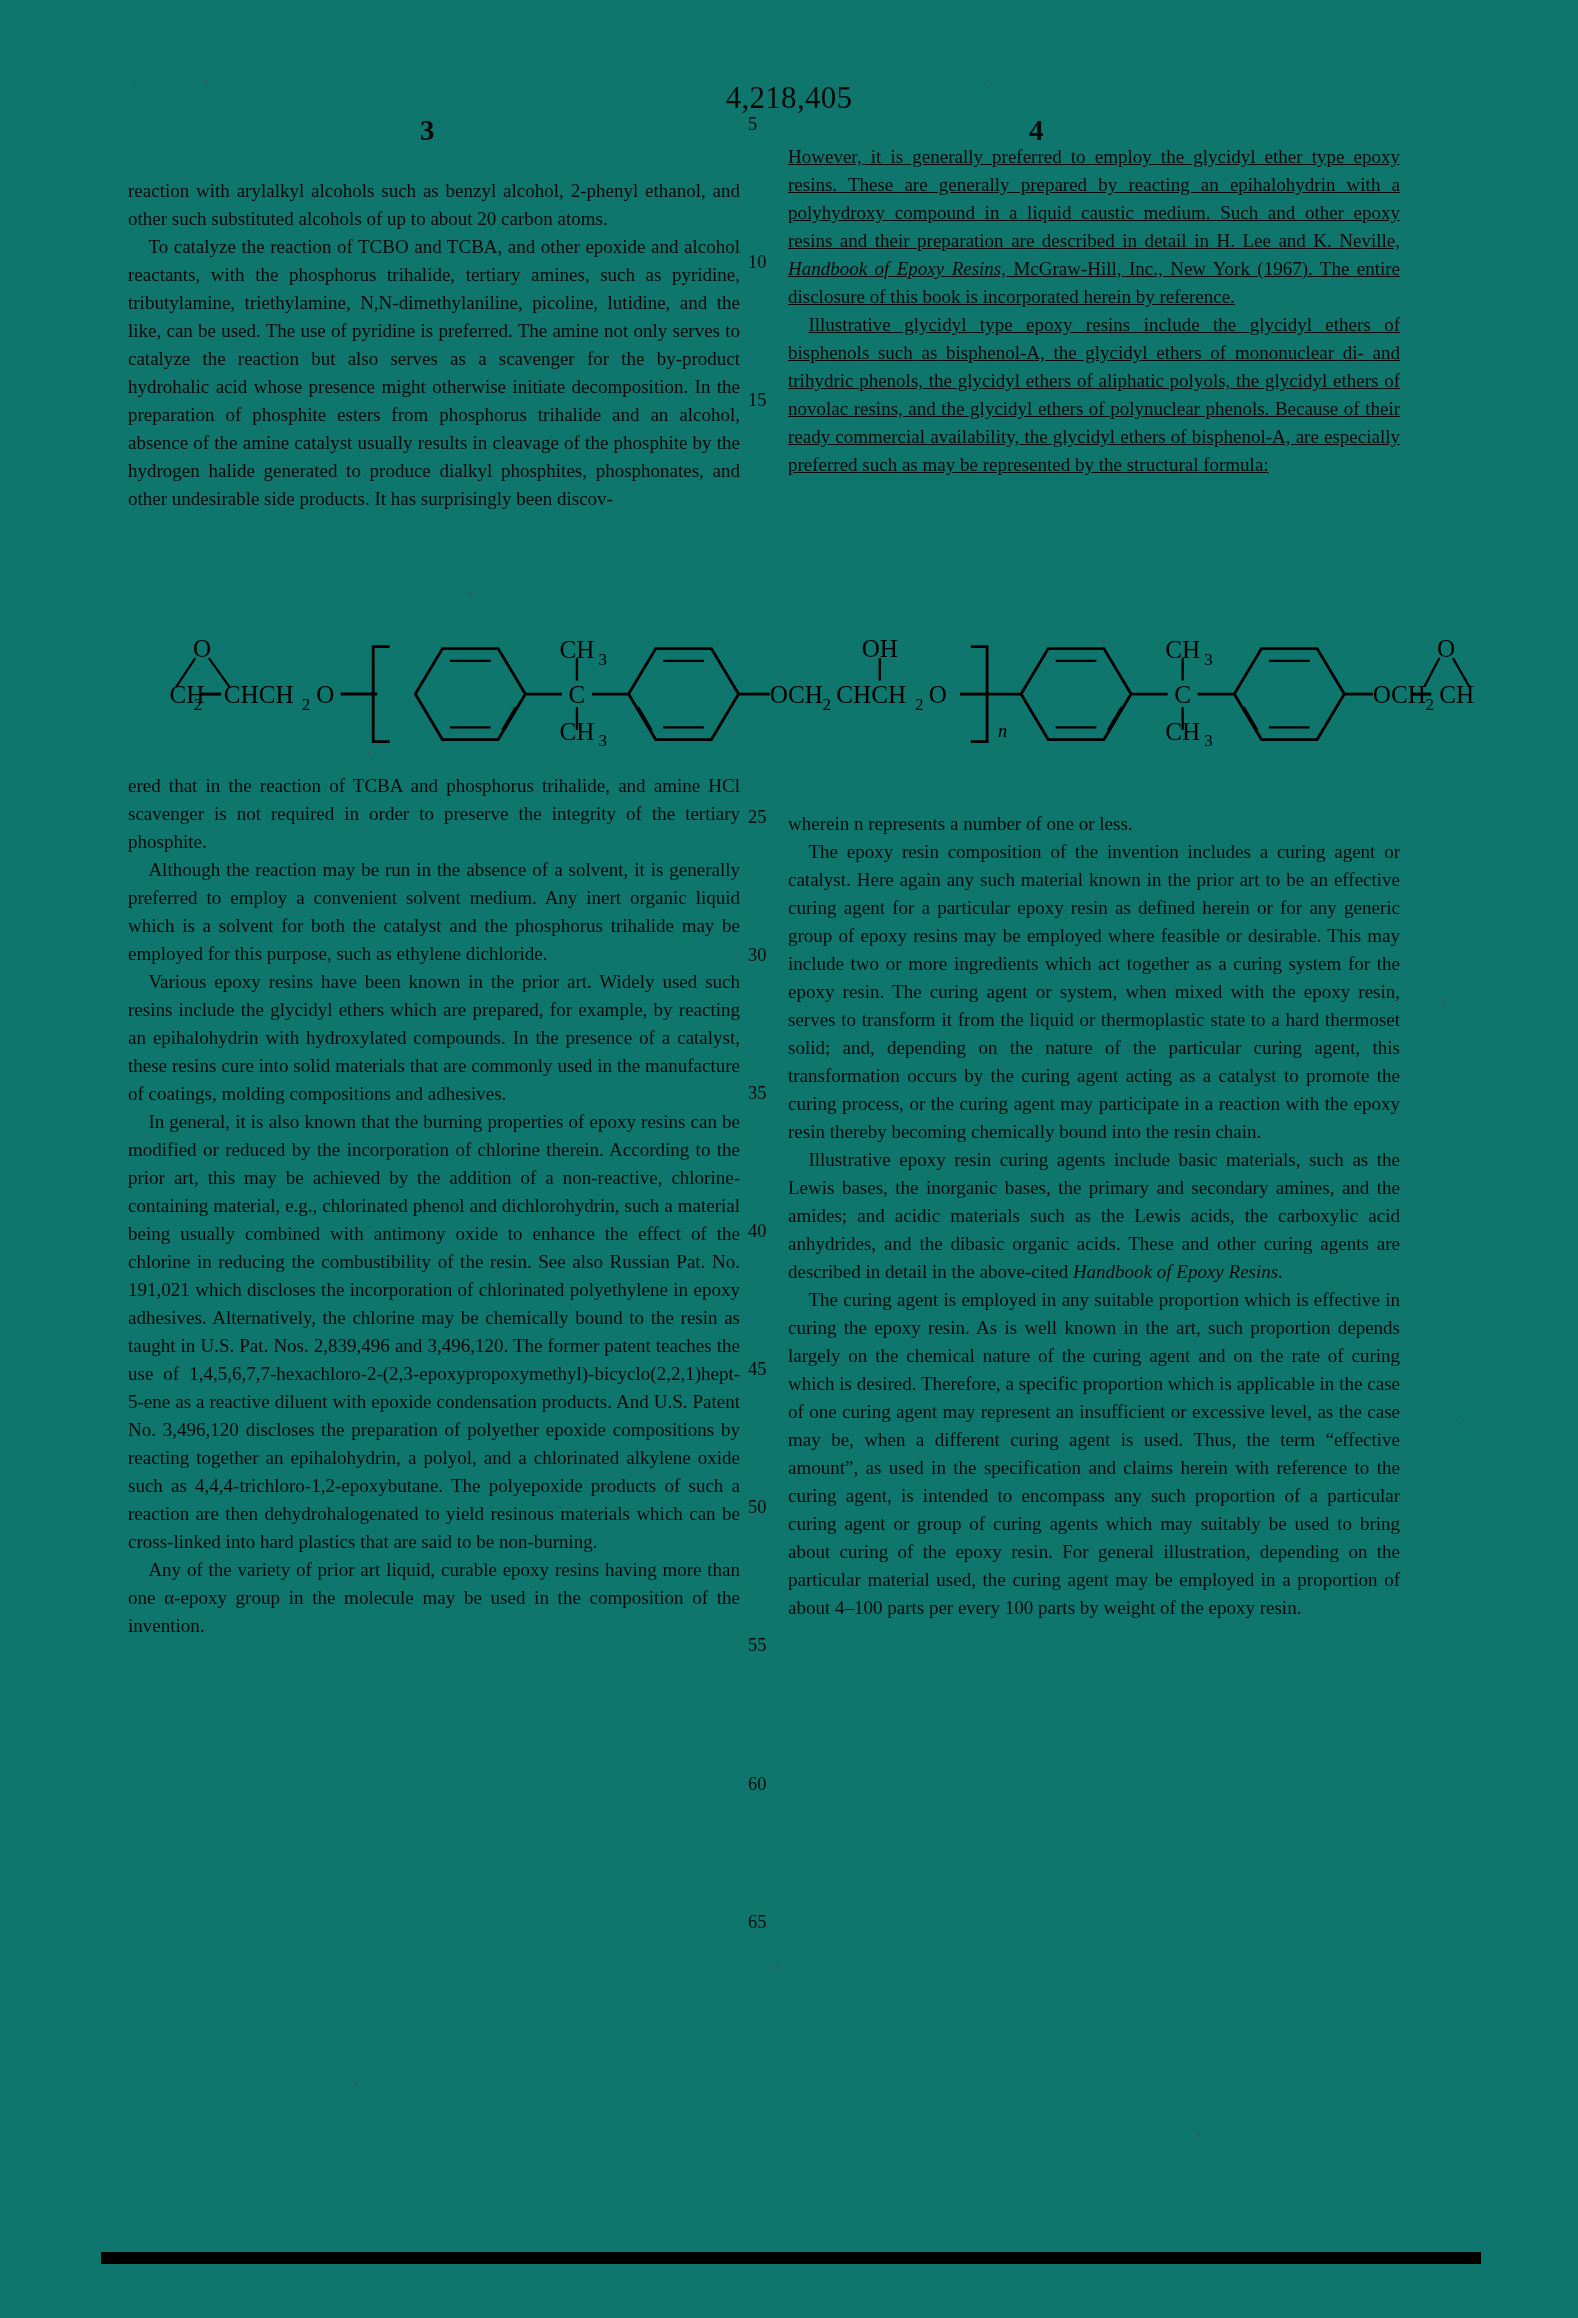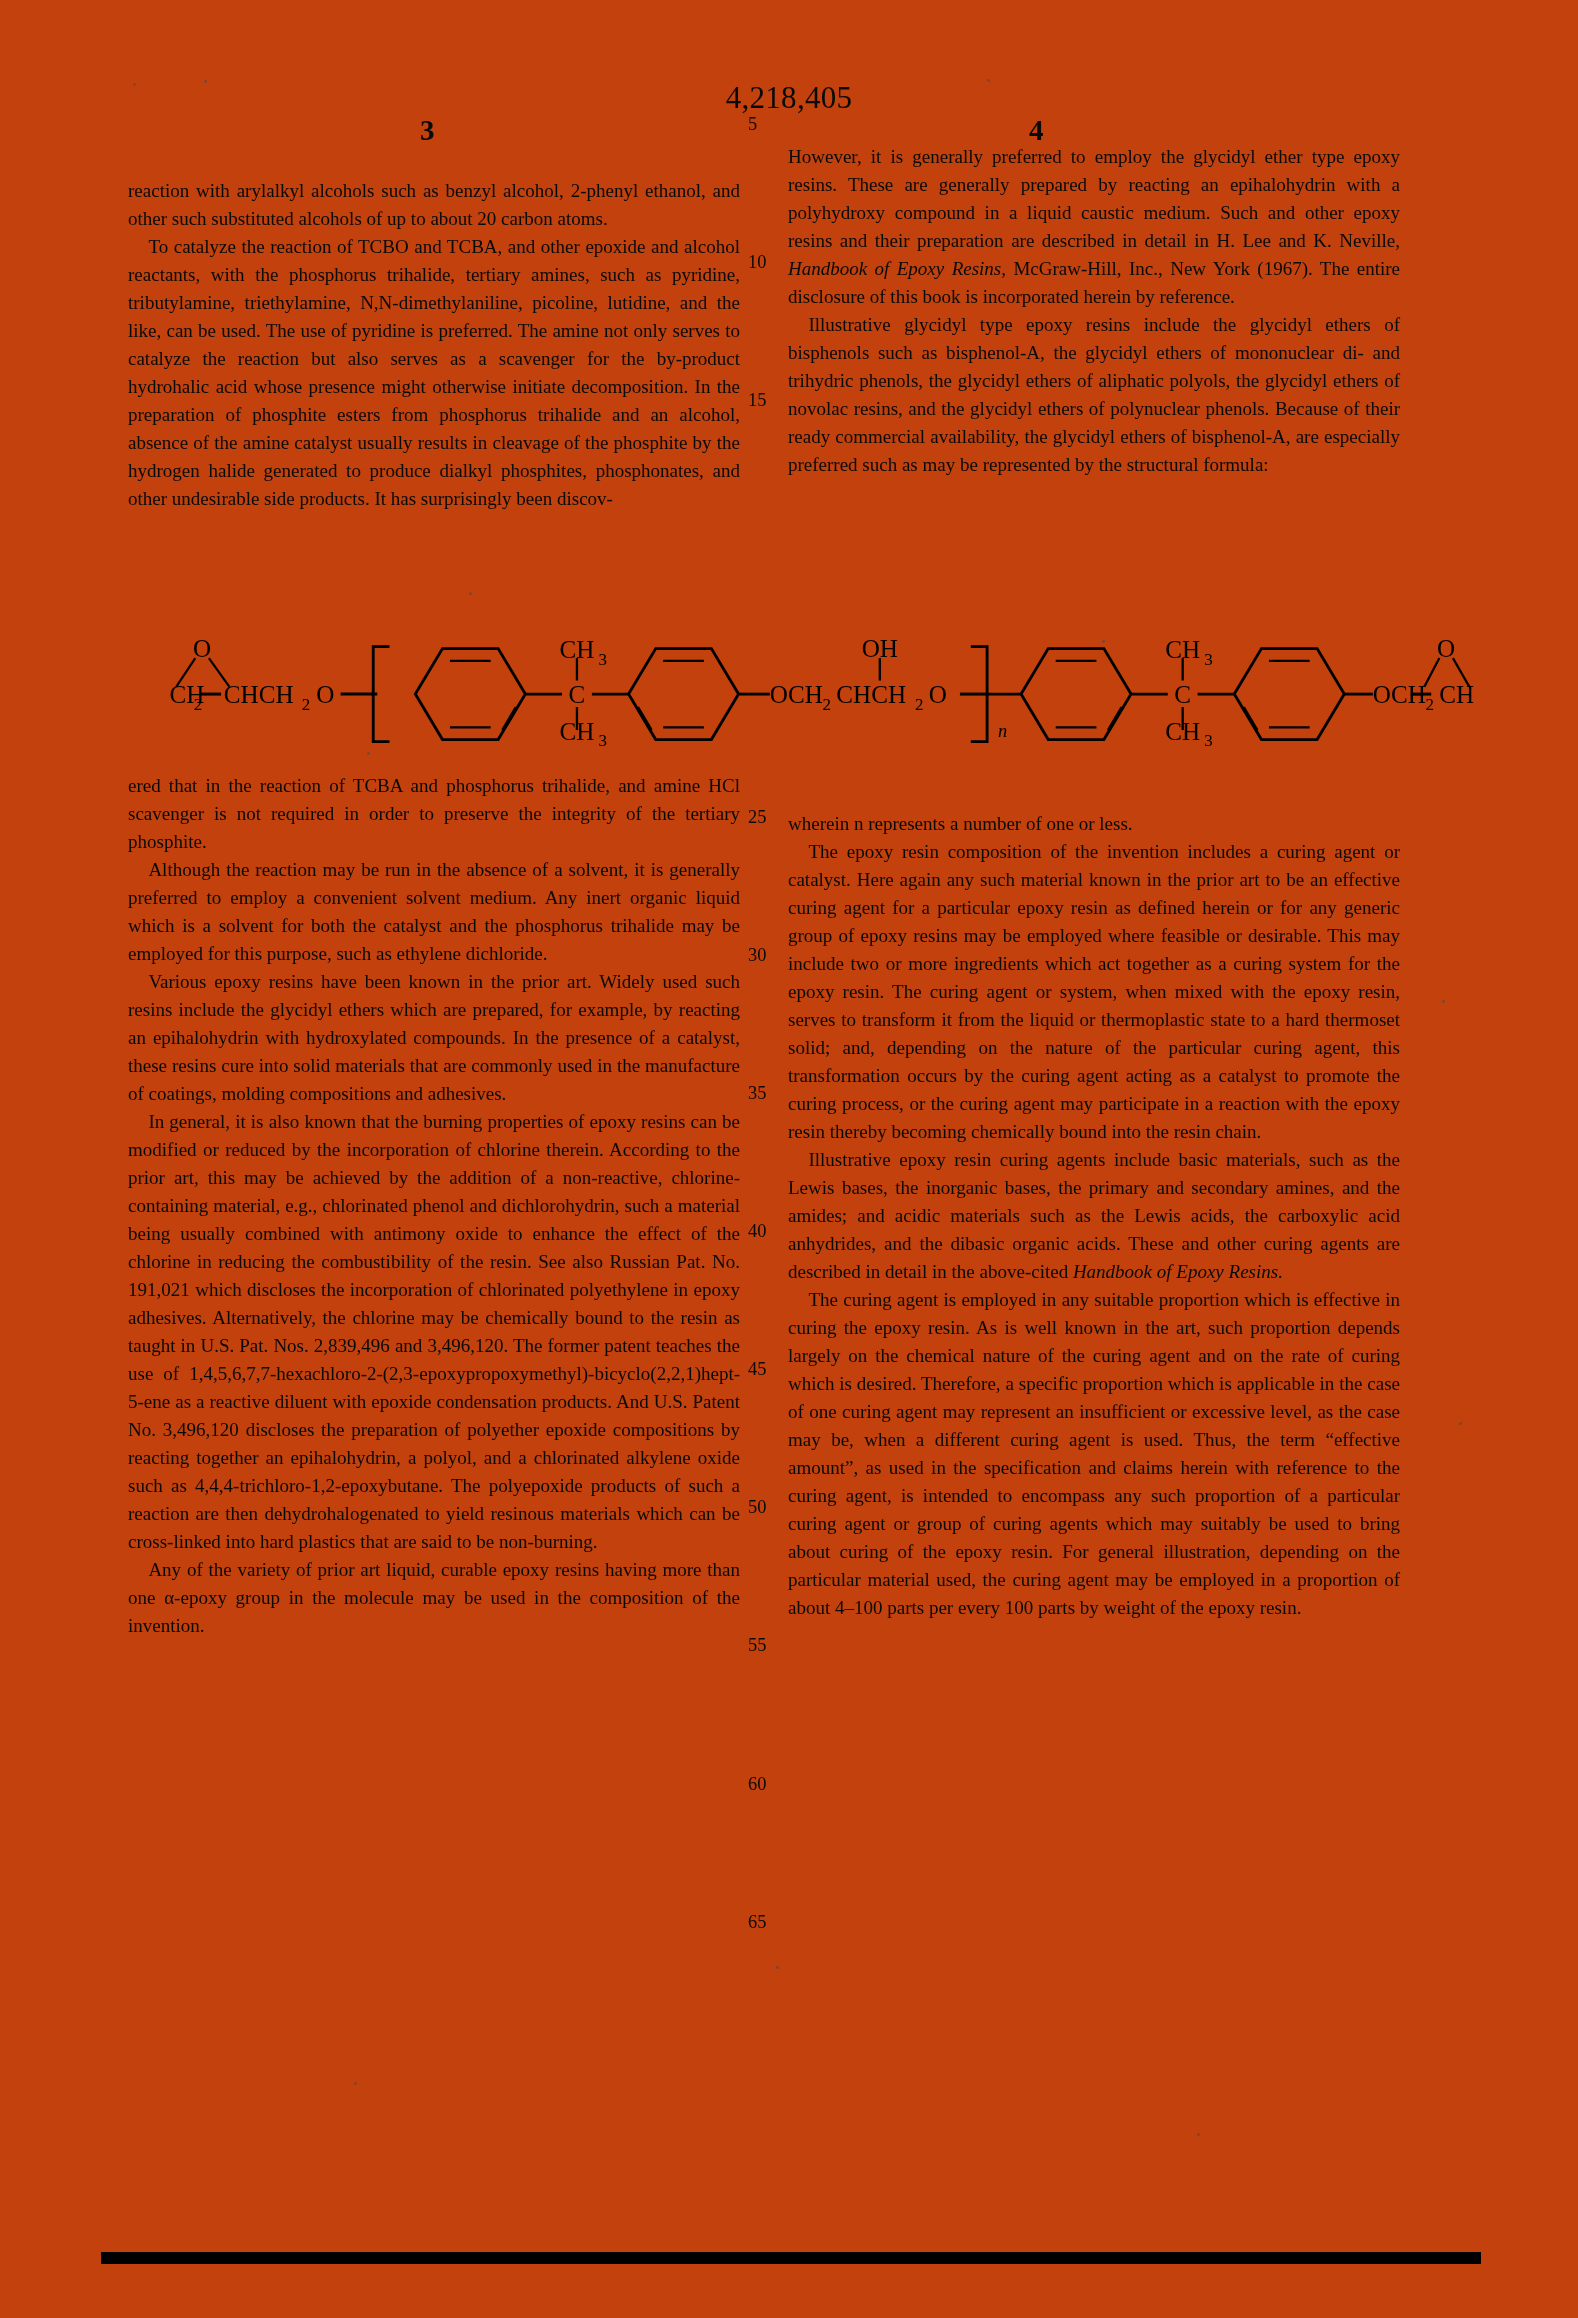--- a/index.html
+++ b/index.html
@@ -12,21 +12,21 @@
     height: 2319px;
     position: relative;
     font-family: "Liberation Serif", "DejaVu Serif", serif;
     color: #0a0a0a;
     overflow: hidden;
   }
 
   .page {
     position: absolute;
     inset: 0;
-    background: #c2410c;
+    background: #0f766e;
   }
 
   
   .patent-number {
     position: absolute;
     top: 80px;
     left: 0;
     width: 1578px;
     text-align: center;
     font-size: 31px;
@@ -51,21 +51,21 @@
     text-align: justify;
     text-justify: inter-word;
     hyphens: none;
     -webkit-hyphens: none;
   }
   .col.left  { left: 128px; }
   .col.right { left: 788px; }
 
   .colA { top: 143px; margin-top: 34px; }
   .colB { top: 772px; font-family: Liberation Serif, serif; }
-  .colC { top: 143px; }
+  .colC { top: 143px; text-decoration: underline; }
   .colD { top: 810px; }
 
   .col p {
     margin: 0;
     text-indent: 0;
   }
   .col p.ind { text-indent: 20.4px; }
   
   .col p { text-align-last: left; }
 

